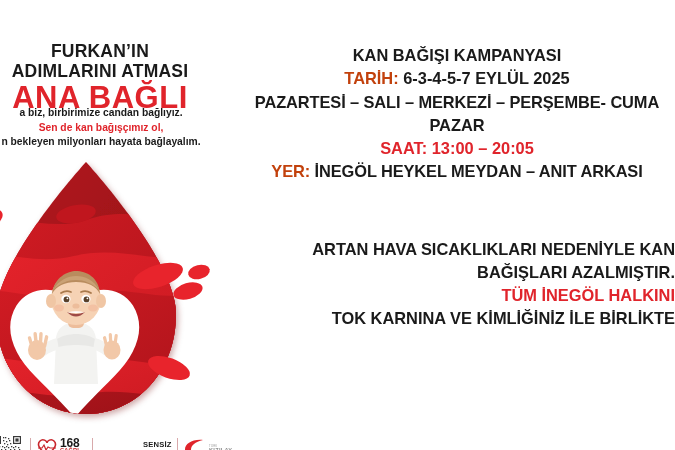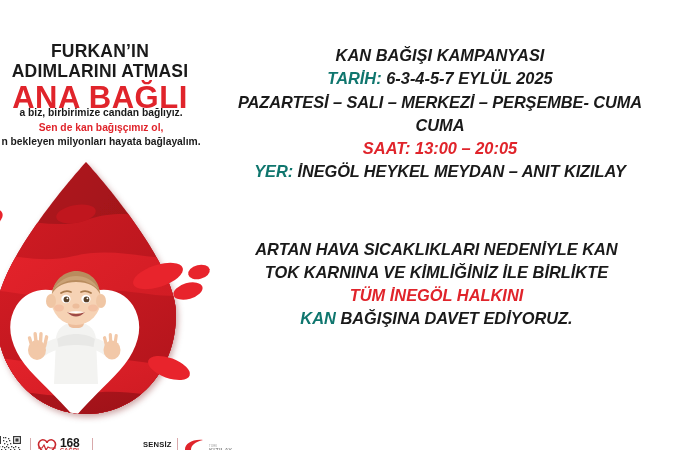--- a/index.html
+++ b/index.html
@@ -54,28 +54,28 @@
   .sensiz{position:absolute;left:143px;top:9px;line-height:1.05;text-align:center;}
   .sensiz span{display:block;font-size:7.6px;font-weight:bold;color:#1a1a1a;letter-spacing:.2px;}
 
   .kizilay{position:absolute;left:183px;top:6px;display:flex;align-items:center;gap:2px;}
   .kizilay svg{display:block;}
   .kz-txt{line-height:1;}
   .kz-txt .top{font-size:2.8px;color:#9b9b9b;display:block;letter-spacing:.2px;}
   .kz-txt .nm{font-size:5.6px;font-weight:bold;color:#8c8c8c;display:block;letter-spacing:.3px;}
 
   
-  .right-panel{position:absolute;left:215px;top:0;width:443px;height:440px;font-style:italic;}
+  .right-panel{position:absolute;left:232px;top:0;width:443px;height:440px;}
 
   .block-top{position:absolute;left:0;top:44px;width:450px;text-align:center;}
-  .block-bottom{position:absolute;left:0;top:238px;width:443px;text-align:center;}
+  .block-bottom{position:absolute;left:0;top:238px;width:443px;text-align:right;}
 
   .line{font-size:16.4px;font-weight:bold;color:#1a1a1a;line-height:1.42;white-space:nowrap;}
   .line.wide{letter-spacing:-.1px;}
-  .line .red{color:#0f766e;}
+  .line .red{color:#c2410c;}
   .line.allred{color:#e0242b;}
   .line.b2{line-height:1.40;}
 </style>
 </head>
 <body>
 
 <div id="poster">
 
   <div class="left-panel">
 
@@ -318,26 +318,26 @@
 
     </div>
   </div>
 
   <div class="right-panel">
 
     <div class="block-top">
       <div class="line"><span>KAN BAĞIŞI KAMPANYASI</span></div>
       <div class="line"><span class="red">TARİH: </span><span>6-3-4-5-7 EYLÜL 2025</span></div>
       <div class="line wide"><span>PAZARTESİ – SALI – MERKEZİ – PERŞEMBE- CUMA</span></div>
-      <div class="line"><span>CUMA</span></div>
+      <div class="line"><span>PAZAR</span></div>
       <div class="line allred"><span>SAAT: 13:00 – 20:05</span></div>
-      <div class="line wide"><span class="red">YER: </span><span>İNEGÖL HEYKEL MEYDAN – ANIT KIZILAY</span></div>
+      <div class="line wide"><span class="red">YER: </span><span>İNEGÖL HEYKEL MEYDAN – ANIT ARKASI</span></div>
     </div>
 
     <div class="block-bottom">
       <div class="line b2"><span>ARTAN HAVA SICAKLIKLARI NEDENİYLE KAN</span></div>
+      <div class="line b2"><span>BAĞIŞLARI AZALMIŞTIR.</span></div>
+      <div class="line b2 allred"><span>TÜM İNEGÖL HALKINI</span></div>
       <div class="line b2"><span>TOK KARNINA VE KİMLİĞİNİZ İLE BİRLİKTE</span></div>
-      <div class="line b2 allred"><span>TÜM İNEGÖL HALKINI</span></div>
-      <div class="line b2"><span class="red">KAN </span><span>BAĞIŞINA DAVET EDİYORUZ.</span></div>
     </div>
 
   </div>
 </div>
 
 </body></html>

